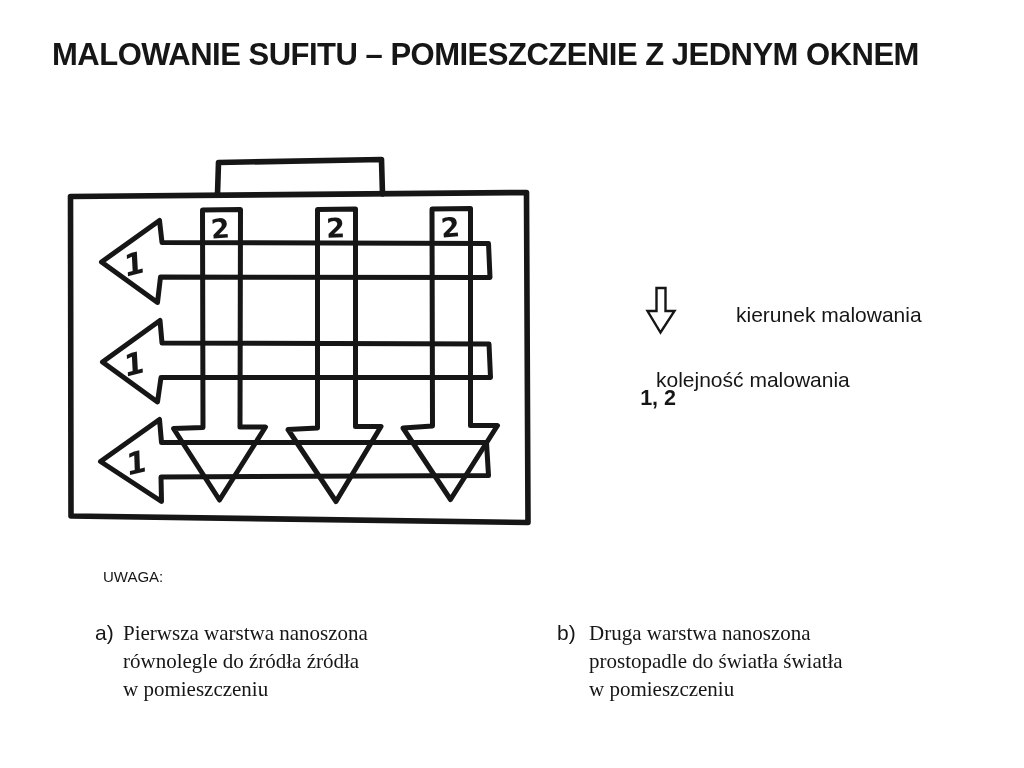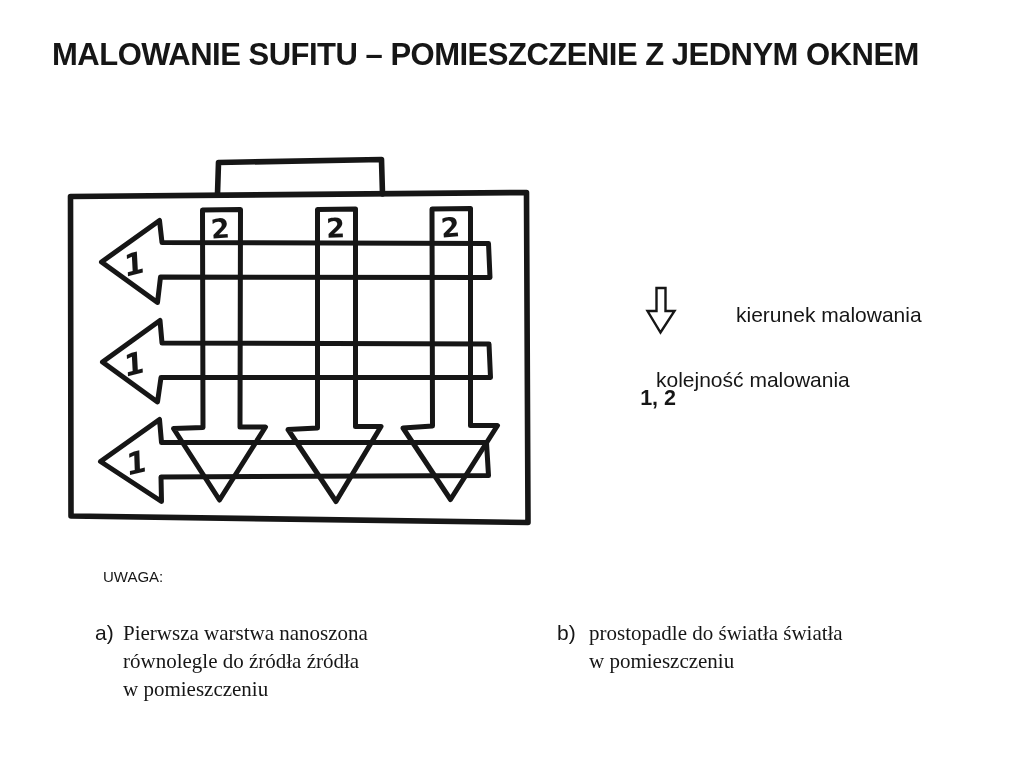--- a/index.html
+++ b/index.html
@@ -93,18 +93,19 @@
     <div class="lines">
       <div>Pierwsza warstwa nanoszona</div>
       <div>równolegle do źródła źródła</div>
       <div>w pomieszczeniu</div>
     </div>
   </div>
 
   <div class="abs note note-b">
     <span class="marker">b)</span>
     <div class="lines">
+      <div>Druga warstwa nanoszona</div>
       <div>prostopadle do światła światła</div>
       <div>w pomieszczeniu</div>
     </div>
   </div>
 
 </div>
 
 </body></html>

